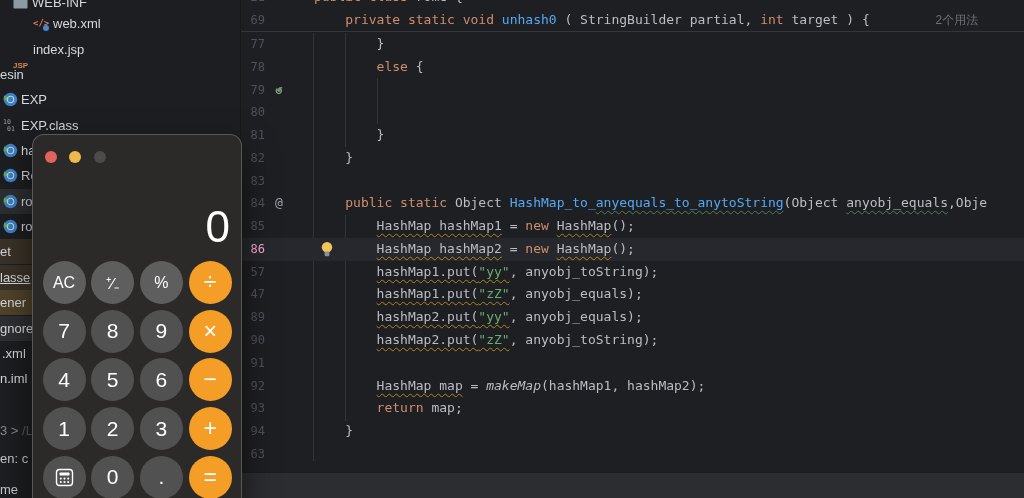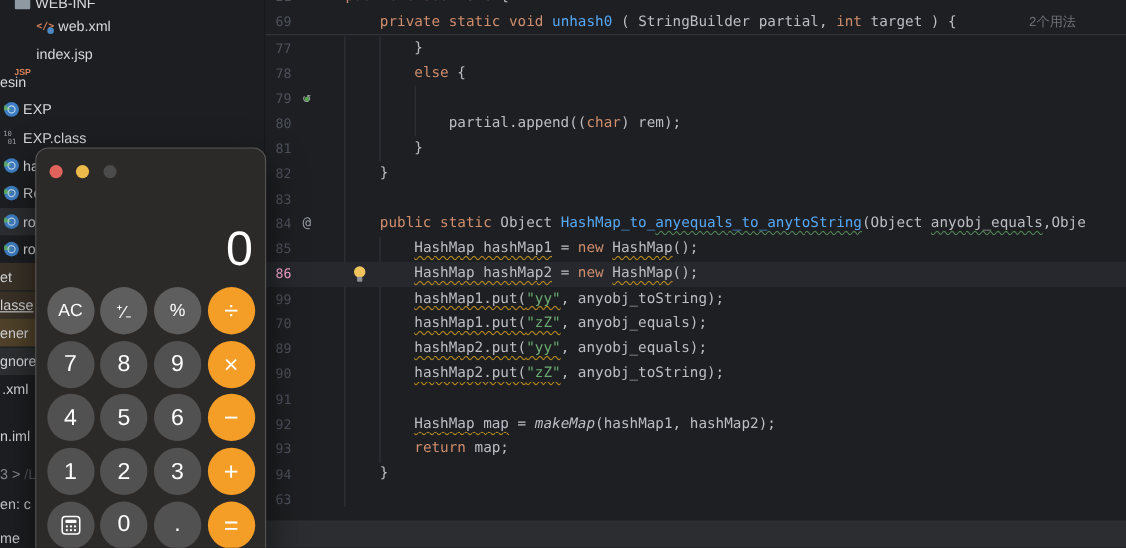--- a/index.html
+++ b/index.html
@@ -166,21 +166,21 @@
       <div class="tree-row row-brown-sel" style="top: 290.15px;">
         <span class="tlabel" style="left: 0px;">ener</span>
       </div>
       <div class="tree-row row-dim" style="top: 315.5px;">
         <span class="tlabel" style="left: 0px;">gnore</span>
       </div>
       <div class="tree-row" style="top: 340.85px;">
         <span class="tlabel" style="left: 2px;">.xml</span>
       </div>
       <div class="tree-row" style="top: 366.2px;">
-        <span class="tlabel" style="left: 0px; margin-top: 18px;">n.iml</span>
+        <span class="tlabel" style="left: 0px;">n.iml</span>
       </div>
     </div>
   <div>
       <div class="frag" style="top: 417.5px;"><span class="frag-gray">3 &gt; </span><span class="frag-dim">/L</span></div>
       <div class="frag" style="top: 445.5px;"><span class="frag-light">en: c</span></div>
       <div class="frag" style="top: 476.5px;"><span class="frag-light">me</span></div>
     </div>
 </div>
 <div class="panel-divider"></div>
 
@@ -207,21 +207,20 @@
       <div class="code-row" style="top: 55.77px;">
         <span class="lnum">78</span>
         <span class="lcode" style="padding-left: 8ch;"><span class="tk kw">else</span><span class="tk plain"> {</span></span>
       </div>
       <div class="code-row" style="top: 78.54px;">
         <span class="lnum">79</span>
         <span class="gicon">↺<span class="rdot"></span></span>
       </div>
       <div class="code-row" style="top: 101.31px;">
         <span class="lnum">80</span>
-        <span class="lcode" style="padding-left: 12ch;"><span class="tk plain">partial.append((</span><span class="tk kw">char</span><span class="tk plain">) rem);</span></span>
       </div>
       <div class="code-row" style="top: 124.08px;">
         <span class="lnum">81</span>
         <span class="lcode" style="padding-left: 8ch;"><span class="tk plain">}</span></span>
       </div>
       <div class="code-row" style="top: 146.85px;">
         <span class="lnum">82</span>
         <span class="lcode" style="padding-left: 4ch;"><span class="tk plain">}</span></span>
       </div>
       <div class="code-row" style="top: 169.62px;">
@@ -241,25 +240,25 @@
         <span class="lnum">86</span>
         <span class="bulbicon">
           <svg width="14" height="17" viewBox="0 0 14 17">
             <circle cx="7" cy="6.2" r="5.2" fill="#f2c55c"></circle>
             <rect x="4.6" y="10.6" width="4.8" height="4.6" rx="1.2" fill="#8d9096"></rect>
           </svg>
         </span>
         <span class="lcode" style="padding-left: 8ch;"><span class="tk plain w">HashMap hashMap2</span><span class="tk plain"> = </span><span class="tk kw">new </span><span class="tk plain w">HashMap</span><span class="tk plain">();</span></span>
       </div>
       <div class="code-row" style="top: 260.7px;">
-        <span class="lnum">99</span>
+        <span class="lnum">57</span>
         <span class="lcode" style="padding-left: 8ch;"><span class="tk plain w">hashMap1.put(</span><span class="tk str w">"yy"</span><span class="tk plain">, anyobj_toString);</span></span>
       </div>
       <div class="code-row" style="top: 283.47px;">
-        <span class="lnum">70</span>
+        <span class="lnum">47</span>
         <span class="lcode" style="padding-left: 8ch;"><span class="tk plain w">hashMap1.put(</span><span class="tk str w">"zZ"</span><span class="tk plain">, anyobj_equals);</span></span>
       </div>
       <div class="code-row" style="top: 306.24px;">
         <span class="lnum">89</span>
         <span class="lcode" style="padding-left: 8ch;"><span class="tk plain w">hashMap2.put(</span><span class="tk str w">"yy"</span><span class="tk plain">, anyobj_equals);</span></span>
       </div>
       <div class="code-row" style="top: 329.01px;">
         <span class="lnum">90</span>
         <span class="lcode" style="padding-left: 8ch;"><span class="tk plain w">hashMap2.put(</span><span class="tk str w">"zZ"</span><span class="tk plain">, anyobj_toString);</span></span>
       </div>

